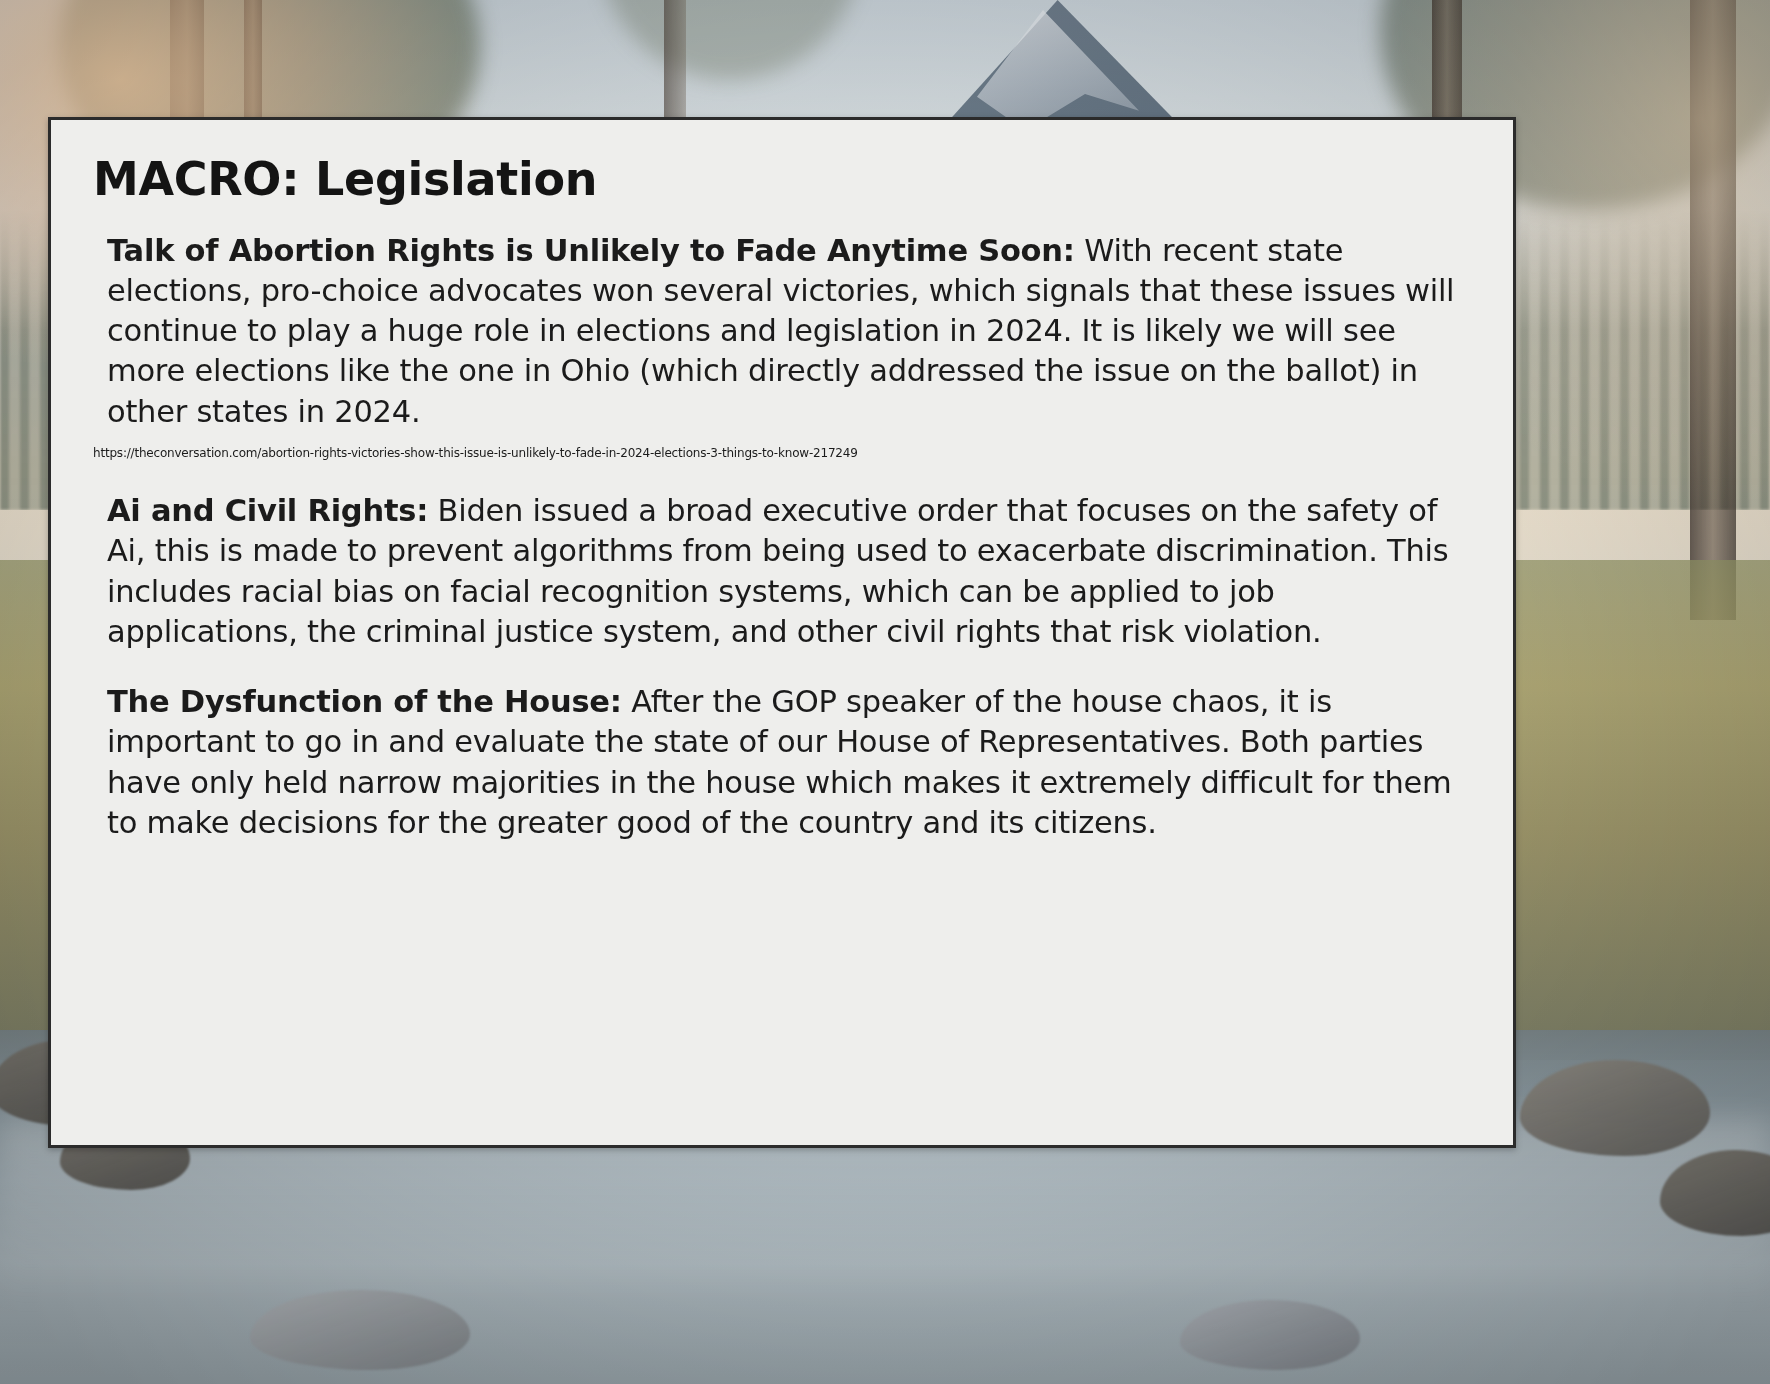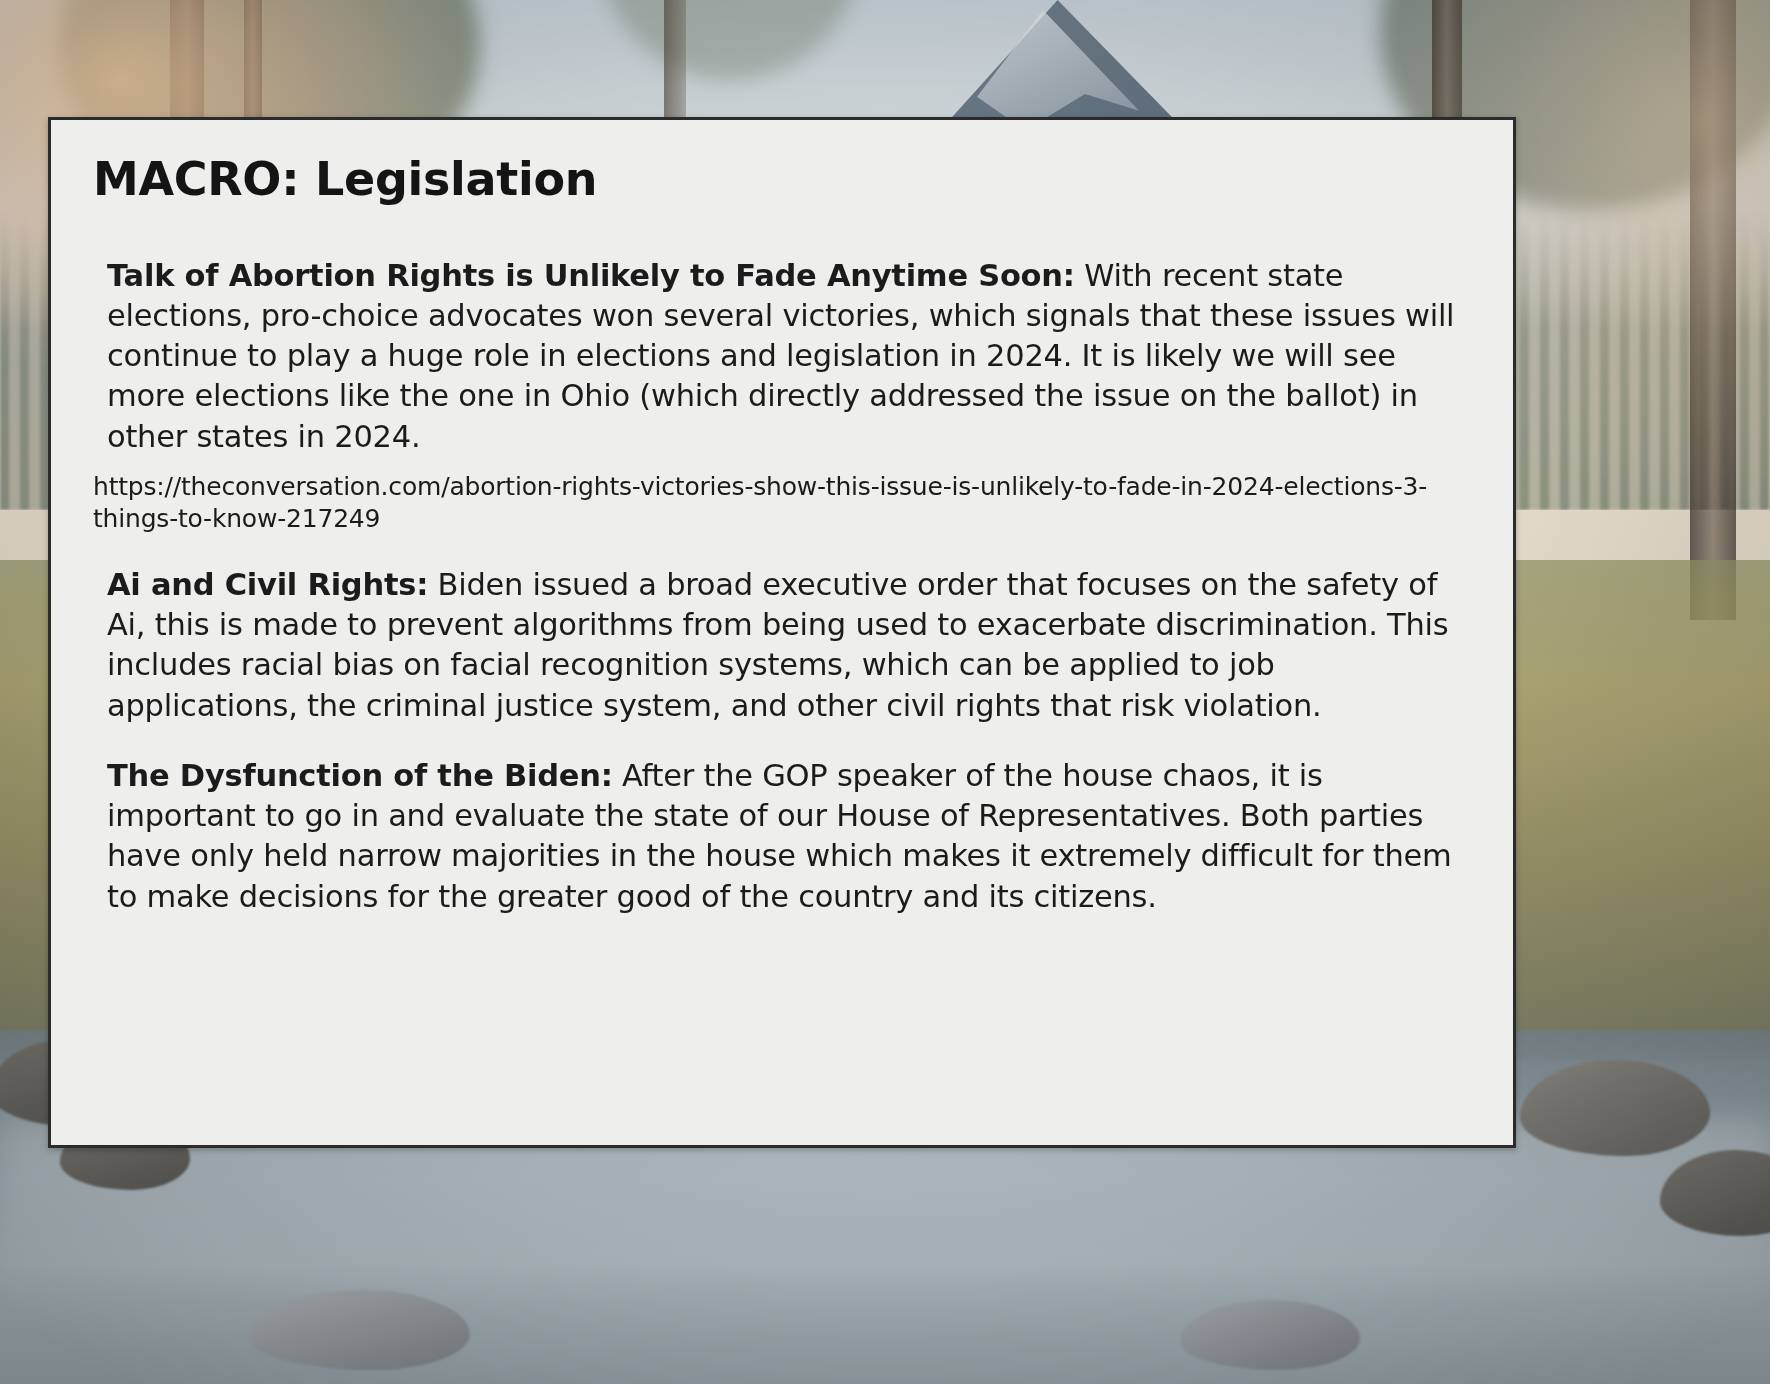--- a/index.html
+++ b/index.html
@@ -169,41 +169,41 @@
     box-shadow: 0 2px 6px rgba(0,0,0,0.25);
   }
 
   #card-title {
     font-family: "DejaVu Sans", sans-serif;
     font-weight: bold;
     font-size: 46px;
     line-height: 1.1;
     color: #141414;
     letter-spacing: -0.3px;
-    margin: 0 0 51px 0;
+    margin: 0 0 26px 0;
   }
 
   .block {
     margin: 0 0 30px 0;
   }
   .block p.body {
     margin: 14px;
     font-family: "DejaVu Sans", sans-serif;
     font-size: 30.5px;
     line-height: 1.32;
     color: #1b1b1b;
     letter-spacing: -0.25px;
   }
   .block p.body .lead {
     font-weight: bold;
   }
   .block p.link {
     margin: 1px 0 0 0;
     font-family: "DejaVu Sans", sans-serif;
-    font-size: 25px;
+    font-size: 12px;
     line-height: 1.28;
     color: #1b1b1b;
     letter-spacing: -0.2px;
     word-break: break-word;
   }
 </style>
 </head>
 <body>
 
 <div id="slide">
@@ -240,17 +240,17 @@
     <div class="block">
       <p class="body"><span class="lead">Talk of Abortion Rights is Unlikely to Fade Anytime Soon:</span><span>  With recent state elections, pro-choice advocates won several victories, which signals that these issues will continue to play a huge role in elections and legislation in 2024.  It is likely we will see more elections like the one in Ohio (which directly addressed the issue on the ballot) in other states in 2024.</span></p>
       <p class="link">https://theconversation.com/abortion-rights-victories-show-this-issue-is-unlikely-to-fade-in-2024-elections-3-things-to-know-217249</p>
     </div>
 
     <div class="block">
       <p class="body"><span class="lead">Ai and Civil Rights:</span><span>   Biden issued a broad executive order that focuses on the safety of Ai, this is made to prevent algorithms from being used to exacerbate discrimination.  This includes racial bias on facial recognition systems, which can be applied to job applications, the criminal justice system, and other civil rights that risk violation.</span></p>
     </div>
 
     <div class="block">
-      <p class="body"><span class="lead">The Dysfunction of the Biden:</span><span>  After the GOP speaker of the house chaos, it is important to go in and evaluate the state of our House of Representatives.  Both parties have only held narrow majorities in the house which makes it extremely difficult for them to make decisions for the greater good of the country and its citizens.</span></p>
+      <p class="body"><span class="lead">The Dysfunction of the House:</span><span>  After the GOP speaker of the house chaos, it is important to go in and evaluate the state of our House of Representatives.  Both parties have only held narrow majorities in the house which makes it extremely difficult for them to make decisions for the greater good of the country and its citizens.</span></p>
     </div>
 
   </div>
 </div>
 
 </body></html>

